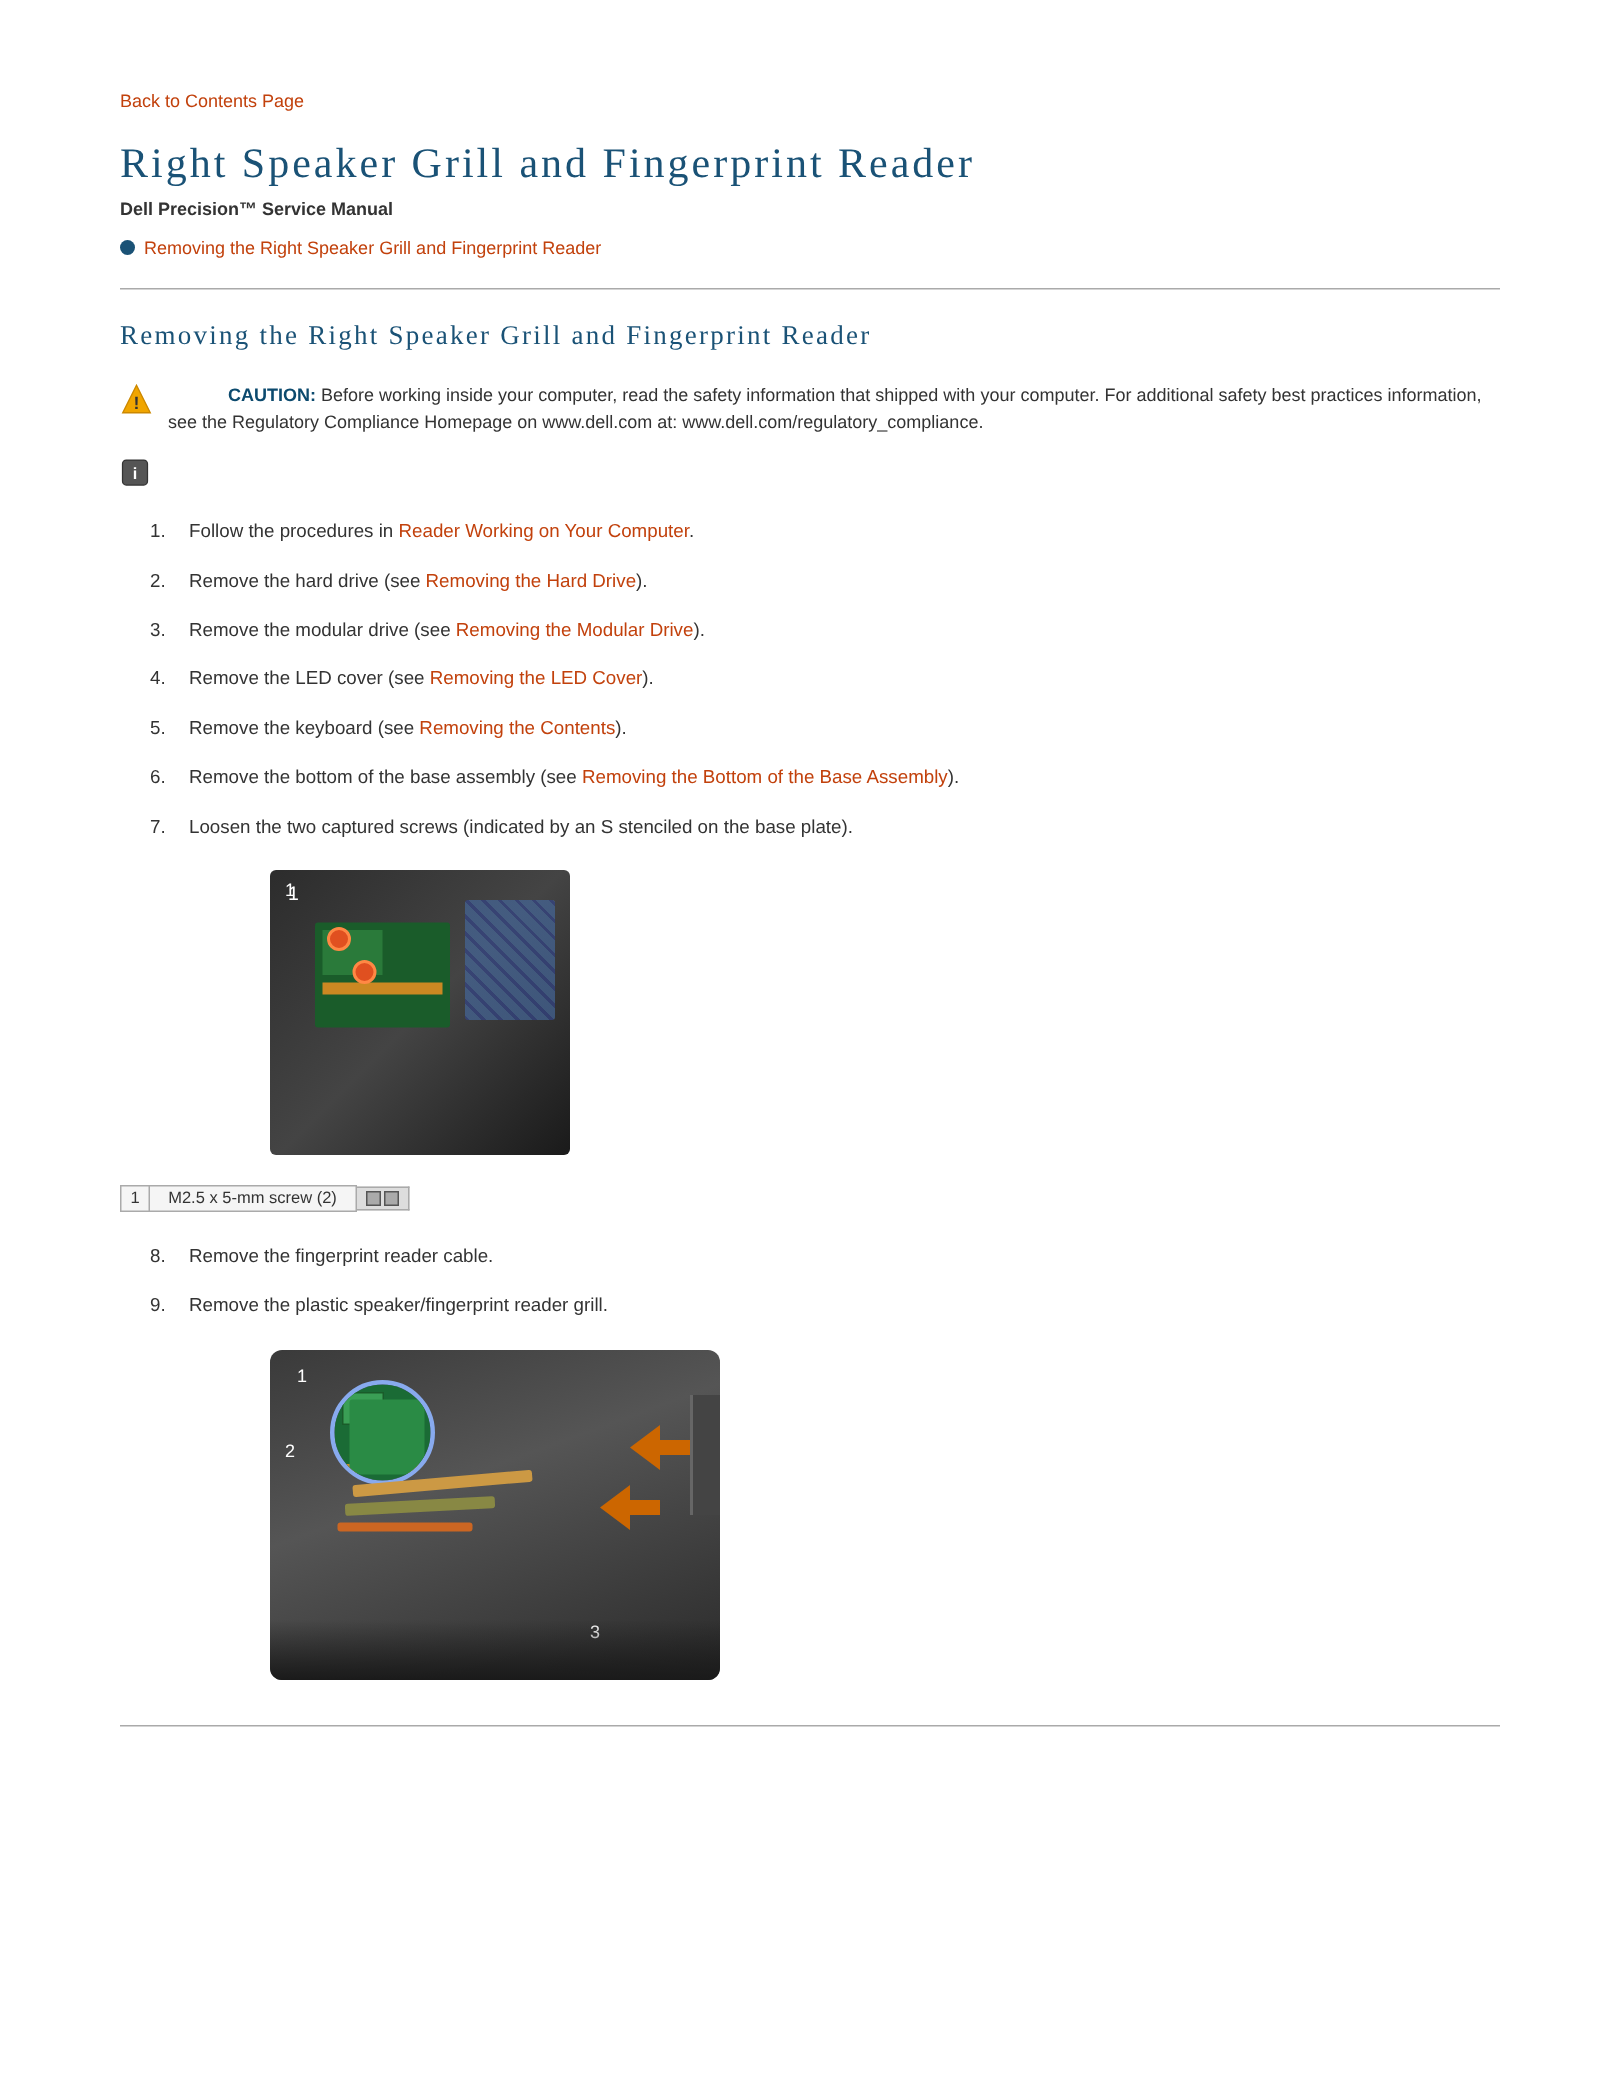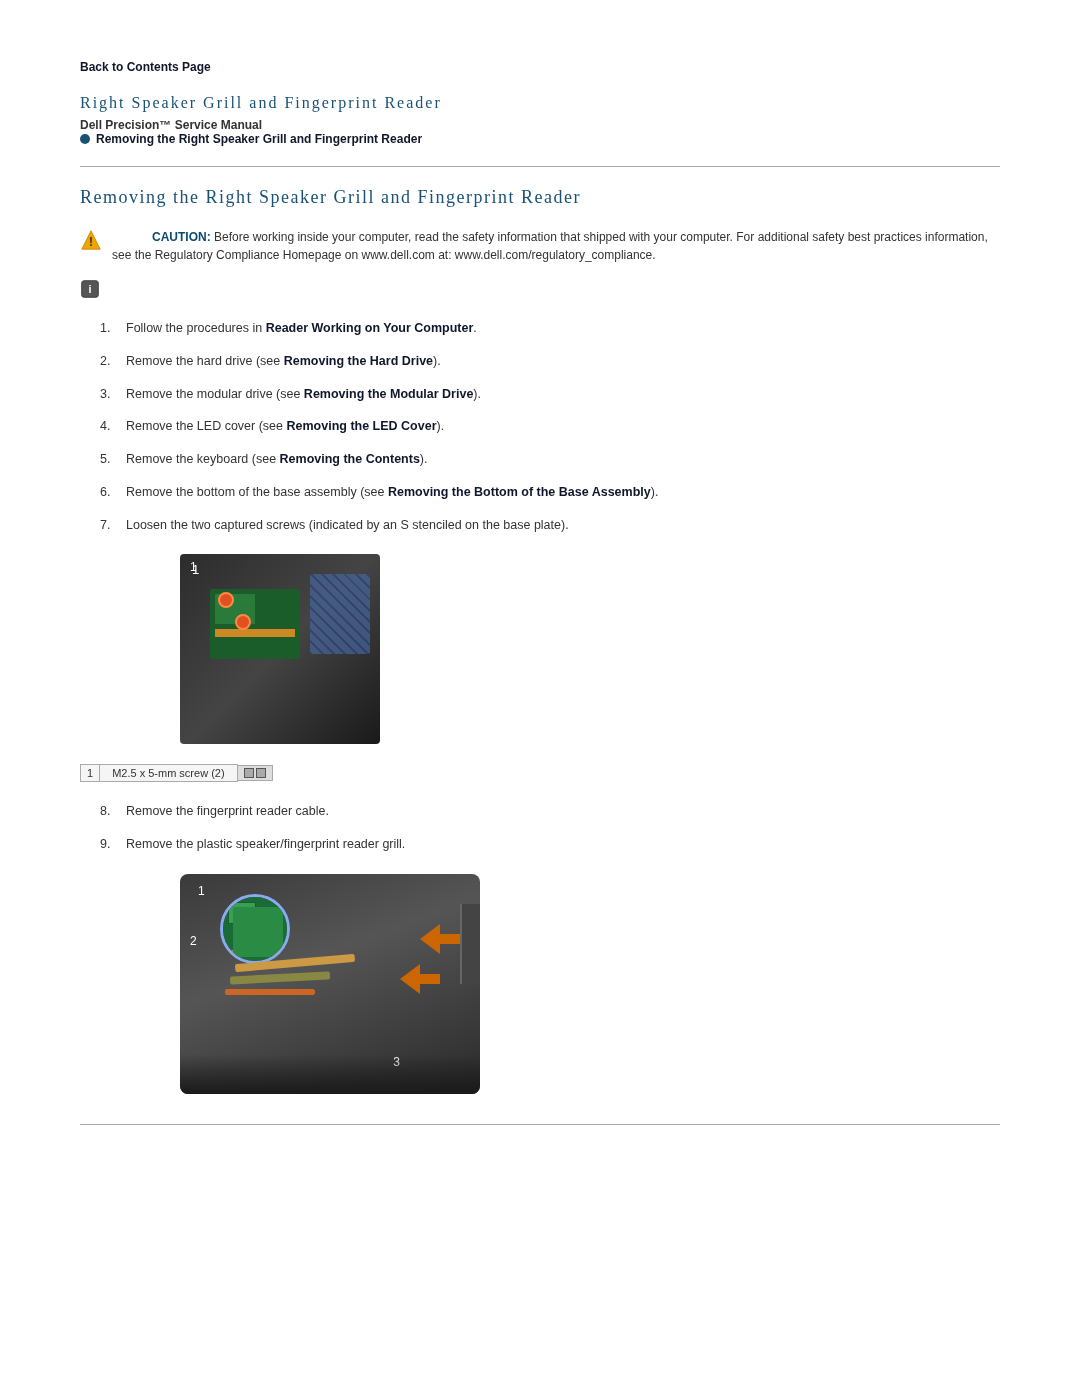--- a/index.html
+++ b/index.html
@@ -5,40 +5,40 @@
     * { margin: 0; padding: 0; box-sizing: border-box; }
     body {
       font-family: Arial, Helvetica, sans-serif;
       font-size: 13px;
       color: #333;
       background: #fff;
       width: 1080px;
       min-height: 1397px;
       padding: 60px 80px 60px 80px;
     }
-    a { color: #0f172a; text-decoration: none; font-weight: bold; }
+    a { color: #c2410c; text-decoration: none; }
 
     .back-link {
       font-size: 12px;
       margin-bottom: 20px;
       display: block;
     }
     .page-title {
-      font-size: 16px;
+      font-size: 28px;
       font-weight: normal;
       color: #1a5276;
       letter-spacing: 2px;
       margin-bottom: 6px;
       font-family: Georgia, serif;
     }
     .manual-label {
       font-size: 12px;
       font-weight: bold;
       color: #333;
-      margin-bottom: 0;
+      margin-bottom: 12px;
     }
     .toc-item {
       font-size: 12px;
       margin-bottom: 4px;
       display: flex;
       align-items: center;
       gap: 6px;
     }
     .toc-bullet {
       width: 10px;

